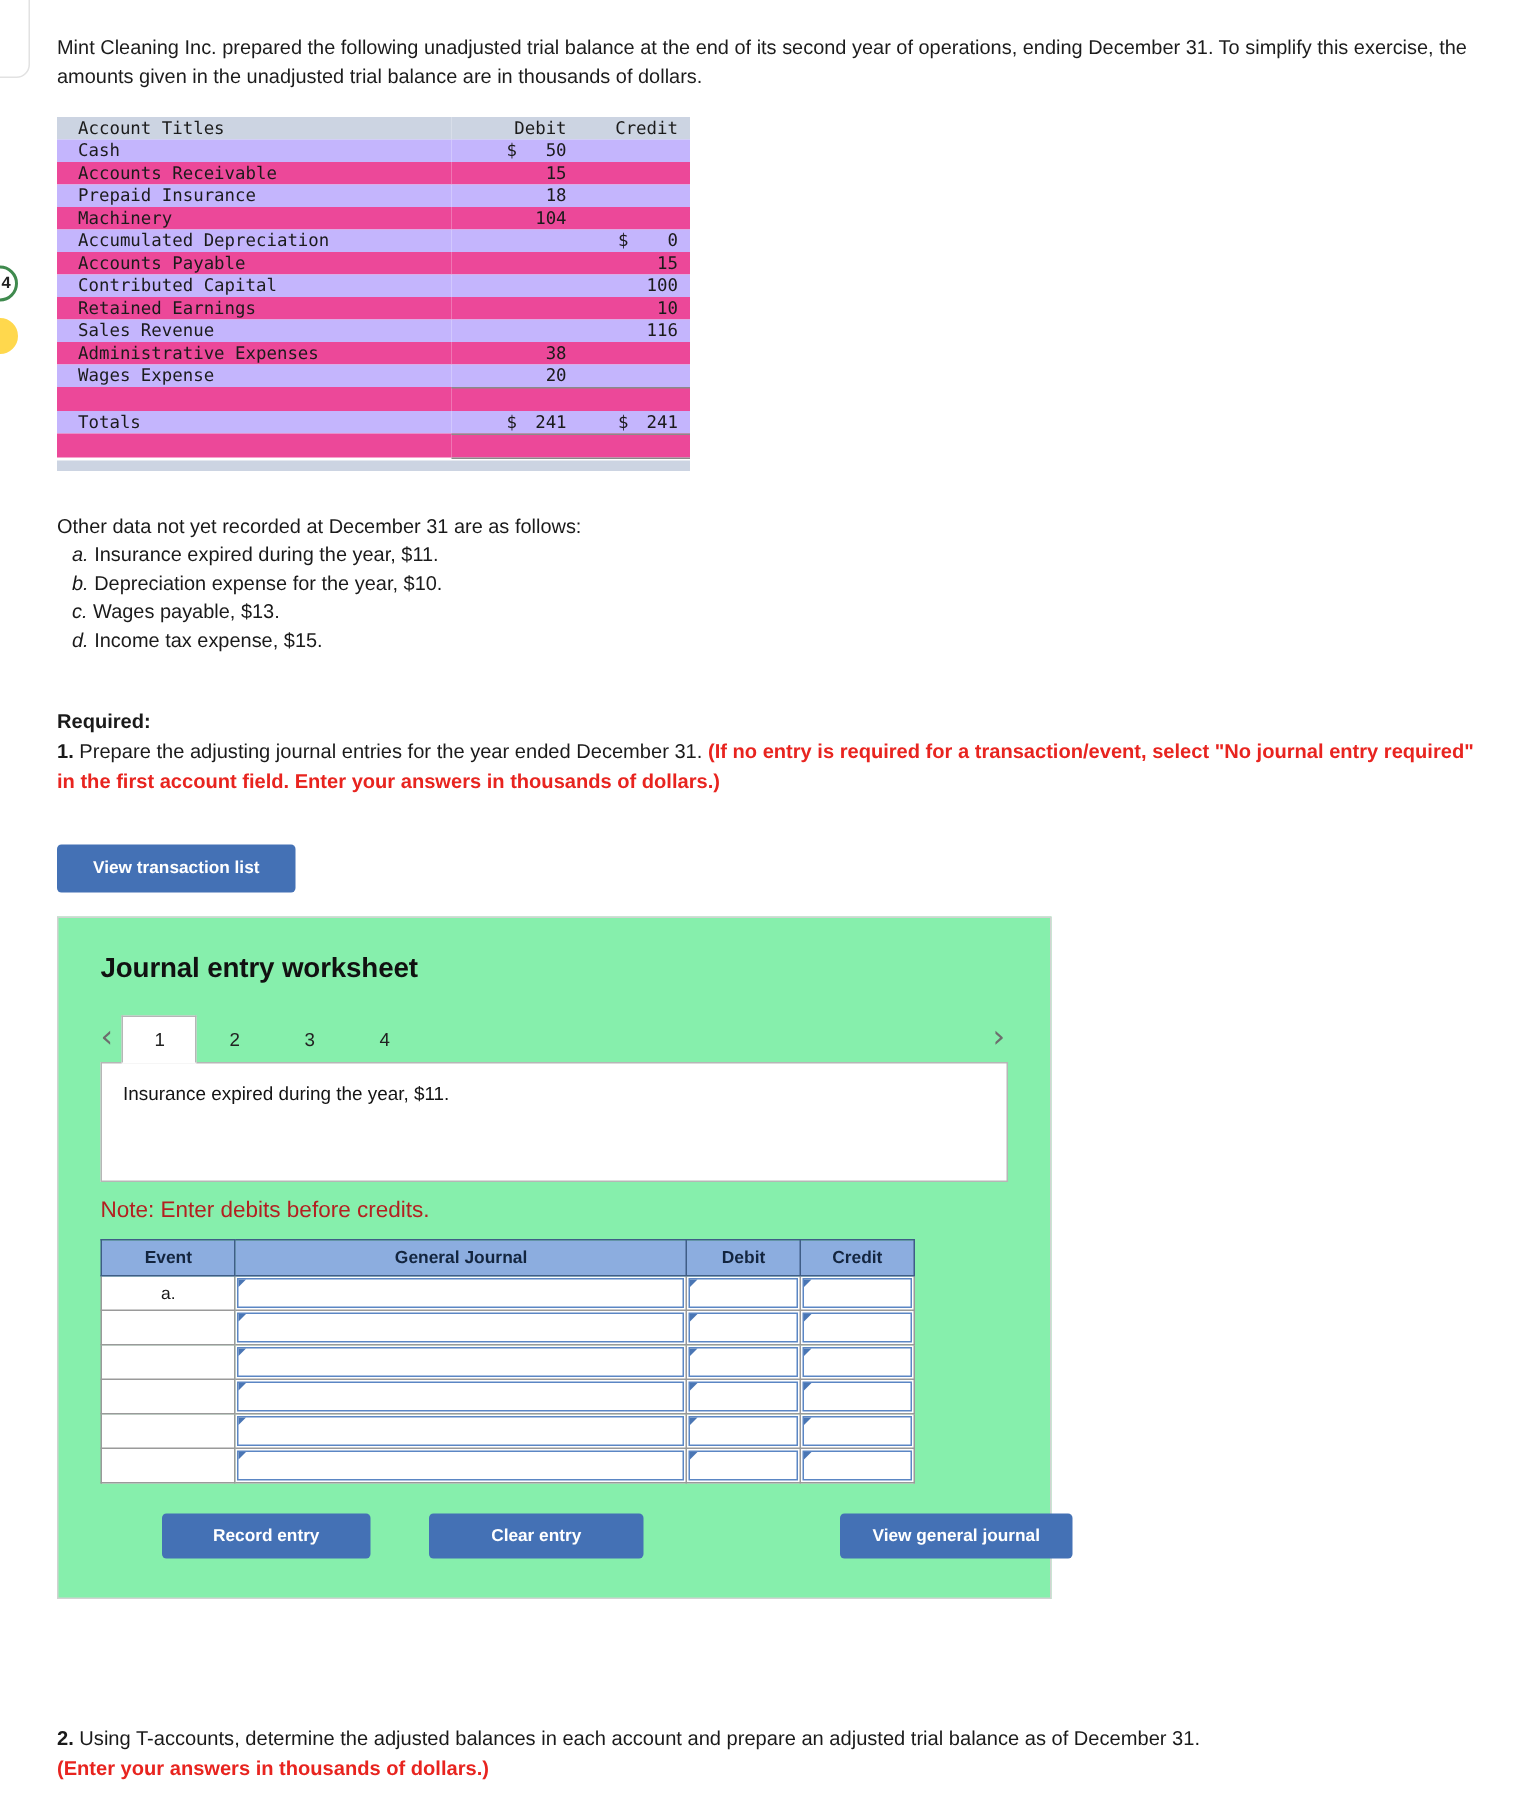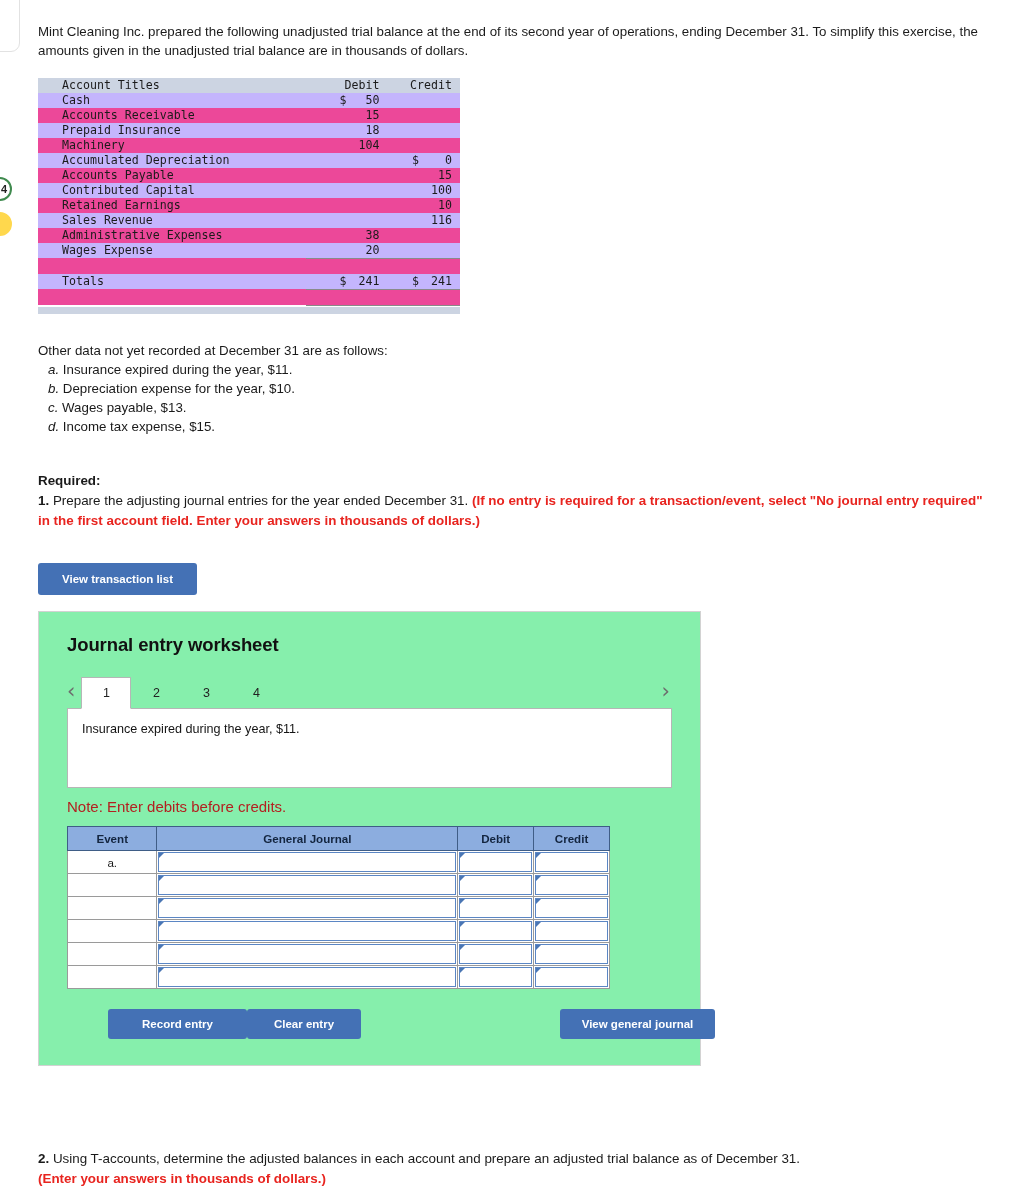--- a/index.html
+++ b/index.html
@@ -85,21 +85,21 @@
     height: 15px;
     line-height: 15px;
     vertical-align: middle;
     white-space: pre;
   }
   table.tb thead th {
     background: #ccd4e2;
     font-weight: normal;
     text-align: left;
   }
-  table.tb .c-title { padding-left: 24px; width: 262px; }
+  table.tb .c-title { padding-left: 14px; width: 262px; }
   table.tb .c-debit { width: 82px; text-align: right; padding-right: 8px; }
   table.tb .c-credit { width: 70px; text-align: right; padding-right: 8px; }
   table.tb thead .c-debit,
   table.tb thead .c-credit { text-align: right; }
   table.tb tbody tr.alt td { background: #ec4899; }
   table.tb tbody tr.plain td { background: #c4b5fd; }
   .dollar { display: inline-block; width: 14px; text-align: left; }
   .amt { display: inline-block; min-width: 26px; text-align: right; }
   td.rule-top-debit { border-top: 1px solid #8a8a8a; }
   td.dbl-under {
@@ -287,21 +287,21 @@
 
   
   .btn-row {
     margin-top: 20px;
     display: flex;
     align-items: center;
     width: 607px;
     padding-left: 41px;
   }
   .btn-record { width: 139px; height: 30px; }
-  .btn-clear { width: 114px; height: 30px; }
+  .btn-clear { width: 143px; height: 30px; margin-left: 39px; }
   .btn-viewgj { width: 155px; height: 30px; margin-left: auto; }
 
   
   .closing {
     margin-top: 83px;
     font-size: 13.4px;
     line-height: 1.5;
     font-weight: bold;
   }
   .closing .normal { font-weight: normal; }

